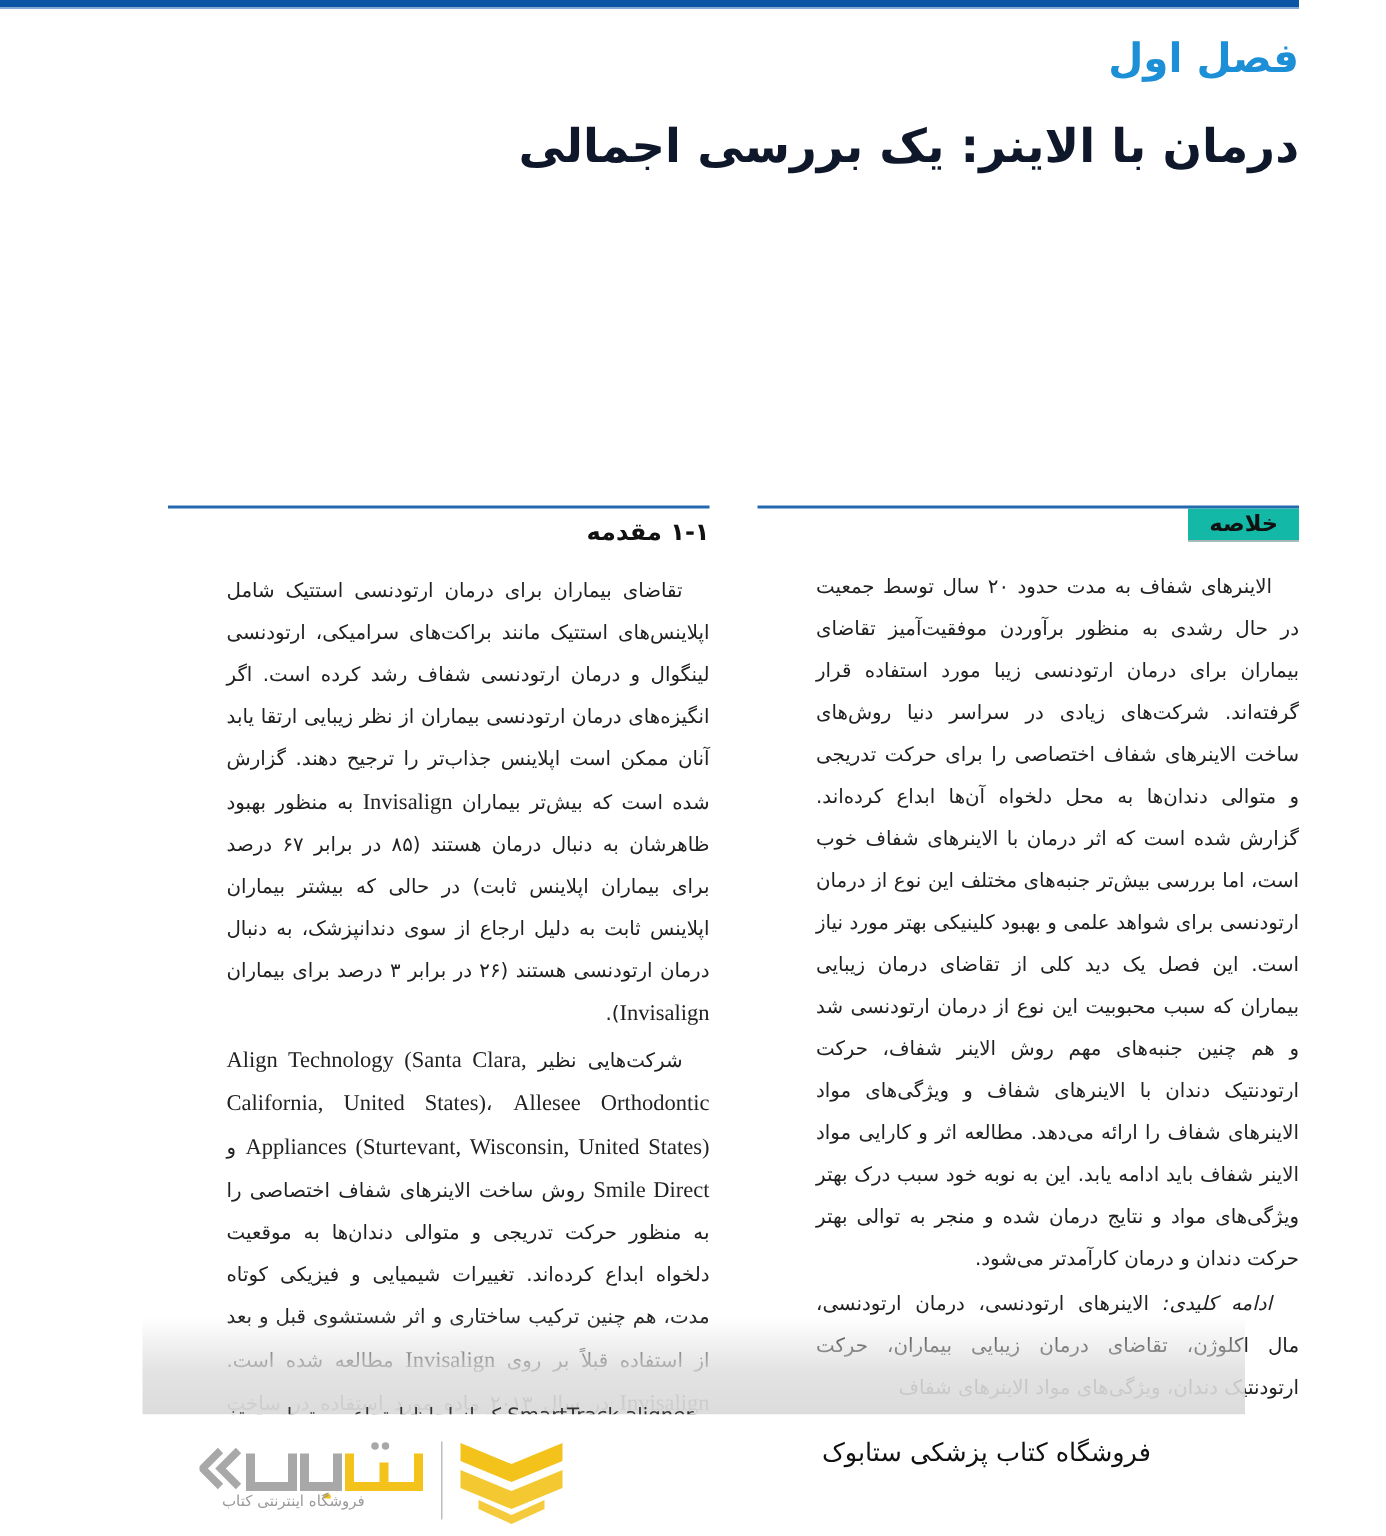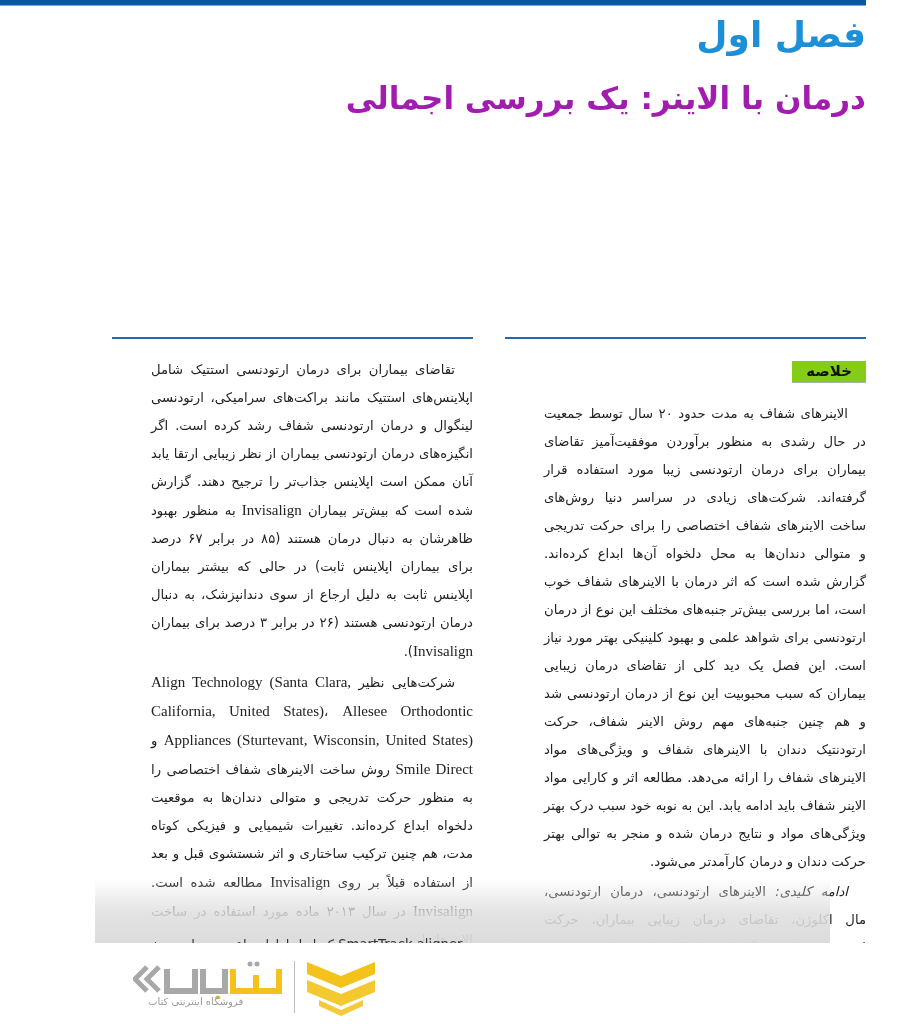--- a/index.html
+++ b/index.html
@@ -2,30 +2,30 @@
 <html><head>
 <meta charset="utf-8">
 <style>
   * { box-sizing: border-box; margin: 0; padding: 0; }
   html, body { width: 924px; height: 1024px; background: #ffffff; overflow: hidden; }
   body { position: relative; font-family: "DejaVu Sans", sans-serif; color: #1a1a1a; }
 
   .top-bar { position: absolute; left: 0; top: 0; width: 866px; height: 5px; background: #0b56a4; }
   .top-bar-shadow { position: absolute; left: 0; top: 5px; width: 866px; height: 1px; background: #7fa9d4; }
 
-  .chapter-label { position: absolute; right: 58px; top: 14px; font-size: 36px; font-weight: bold; color: #1c8fd6; direction: rtl; letter-spacing: -1px; }
-  .chapter-title { position: absolute; right: 58px; top: 80px; font-size: 31px; font-weight: bold; color: #a21caf; direction: rtl; white-space: nowrap; }
+  .chapter-label { position: absolute; right: 58px; top: 24px; font-size: 27px; font-weight: bold; color: #1c8fd6; direction: rtl; letter-spacing: -1px; }
+  .chapter-title { position: absolute; right: 58px; top: 80px; font-size: 31px; font-weight: bold; color: #0f172a; direction: rtl; white-space: nowrap; }
 
   .col { position: absolute; direction: rtl; text-align: justify; }
   .col-right { left: 505px; width: 361px; top: 337px; }
   .col-left { left: 112px; width: 361px; top: 337px; }
 
   .col-rule { height: 2px; background: #2468b0; width: 100%; }
 
-  .summary-head { display: inline-block; margin-top: 22px; background: #84cc16; padding: 1px 14px 2px 14px; font-size: 15px; font-weight: bold; color: #111; border-bottom: 1px solid #b0b0b0; }
+  .summary-head { display: inline-block; margin-top: 0; background: #14b8a6; padding: 1px 14px 2px 14px; font-size: 15px; font-weight: bold; color: #111; border-bottom: 1px solid #b0b0b0; }
   .intro-head { margin-top: 6px; font-size: 16px; font-weight: bold; color: #111; }
 
   .para { font-size: 13.2px; line-height: 28px; color: #222; margin-left: 39px; }
   .col-right .para.first { margin-top: 17px; text-indent: 18px; }
   .col-left .para.first { margin-top: 17px; text-indent: 18px; }
   .para .latin { font-family: "Liberation Serif", serif; font-size: 15px; }
   .para + .para { margin-top: 2px; }
   .kw-label { font-style: italic; }
   .keywords { margin-top: 3px; text-indent: 18px; }
   .indent { text-indent: 18px; }
@@ -56,20 +56,21 @@
 
 <section class="col col-right">
   <div class="col-rule"></div>
   <div class="summary-head">خلاصه</div>
   <p class="para first">الاینرهای شفاف به مدت حدود ۲۰ سال توسط جمعیت در حال رشدی به منظور برآوردن موفقیت‌آمیز تقاضای بیماران برای درمان ارتودنسی زیبا مورد استفاده قرار گرفته‌اند. شرکت‌های زیادی در سراسر دنیا روش‌های ساخت الاینرهای شفاف اختصاصی را برای حرکت تدریجی و متوالی دندان‌ها به محل دلخواه آن‌ها ابداع کرده‌اند. گزارش شده است که اثر درمان با الاینرهای شفاف خوب است، اما بررسی بیش‌تر جنبه‌های مختلف این نوع از درمان ارتودنسی برای شواهد علمی و بهبود کلینیکی بهتر مورد نیاز است. این فصل یک دید کلی از تقاضای درمان زیبایی بیماران که سبب محبوبیت این نوع از درمان ارتودنسی شد و هم چنین جنبه‌های مهم روش الاینر شفاف، حرکت ارتودنتیک دندان با الاینرهای شفاف و ویژگی‌های مواد الاینرهای شفاف را ارائه می‌دهد. مطالعه اثر و کارایی مواد الاینر شفاف باید ادامه یابد. این به نوبه خود سبب درک بهتر ویژگی‌های مواد و نتایج درمان شده و منجر به توالی بهتر حرکت دندان و درمان کارآمدتر می‌شود.</p>
   <p class="para keywords"><span class="kw-label">ادامه کلیدی:</span><span> الاینرهای ارتودنسی، درمان ارتودنسی، مال اکلوژن، تقاضای درمان زیبایی بیماران، حرکت ارتودنتیک دندان، ویژگی‌های مواد الاینرهای شفاف</span></p>
 </section>
 
 <section class="col col-left">
   <div class="col-rule"></div>
+  <h2 class="intro-head">۱-۱ مقدمه</h2>
   <p class="para first"><span>تقاضای بیماران برای درمان ارتودنسی استتیک شامل اپلاینس‌های استتیک مانند براکت‌های سرامیکی، ارتودنسی لینگوال و درمان ارتودنسی شفاف رشد کرده است. اگر انگیزه‌های درمان ارتودنسی بیماران از نظر زیبایی ارتقا یابد آنان ممکن است اپلاینس جذاب‌تر را ترجیح دهند. گزارش شده است که بیش‌تر بیماران</span> <span class="latin">Invisalign</span><span> به منظور بهبود ظاهرشان به دنبال درمان هستند (۸۵ در برابر ۶۷ درصد برای بیماران اپلاینس ثابت) در حالی که بیشتر بیماران اپلاینس ثابت به دلیل ارجاع از سوی دندانپزشک، به دنبال درمان ارتودنسی هستند (۲۶ در برابر ۳ درصد برای بیماران</span> <span class="latin">Invisalign</span><span>).</span></p>
   <p class="para indent"><span>شرکت‌هایی نظیر </span><span class="latin">Align Technology (Santa Clara, California, United States)</span><span>، </span><span class="latin">Allesee Orthodontic Appliances (Sturtevant, Wisconsin, United States)</span><span> و </span><span class="latin">Smile Direct</span><span> روش ساخت الاینرهای شفاف اختصاصی را به منظور حرکت تدریجی و متوالی دندان‌ها به موقعیت دلخواه ابداع کرده‌اند. تغییرات شیمیایی و فیزیکی کوتاه مدت، هم چنین ترکیب ساختاری و اثر شستشوی قبل و بعد از استفاده قبلاً بر روی </span><span class="latin">Invisalign</span><span> مطالعه شده است. </span><span class="latin">Invisalign</span><span> در سال ۲۰۱۳ ماده مورد استفاده در ساخت الاینرها را</span></p>
 </section>
 
 <div class="fade"></div>
 <div class="cut-line">
     <span>و SmartTrack aligner که از لحاظ ارتجاعی بهتر است تغ</span>
   </div>
 
 <footer class="footer">
@@ -87,13 +88,14 @@
     <circle cx="124" cy="3" r="2.5" fill="#a8a8a8"></circle>
     <circle cx="85" cy="37" r="2.5" fill="#f3c21b"></circle>
   </svg>
   <div class="logo-sub">فروشگاه اینترنتی کتاب</div>
   <div class="logo-divider"></div>
   <svg class="logo-emblem" viewBox="0 0 72 56">
     <path d="M2 2 L36 16 L70 2 L70 14 L36 28 L2 14 Z" fill="#f3c21b"></path>
     <path d="M2 20 L36 34 L70 20 L70 32 L36 46 L2 32 Z" fill="#f3c21b" opacity="0.9"></path>
     <path d="M14 40 L36 50 L58 40 L58 46 L36 56 L14 46 Z" fill="#f3c21b" opacity="0.85"></path>
   </svg>
+  <div class="brand-text">فروشگاه کتاب پزشکی ستابوک</div>
 </footer>
 
 </body></html>

